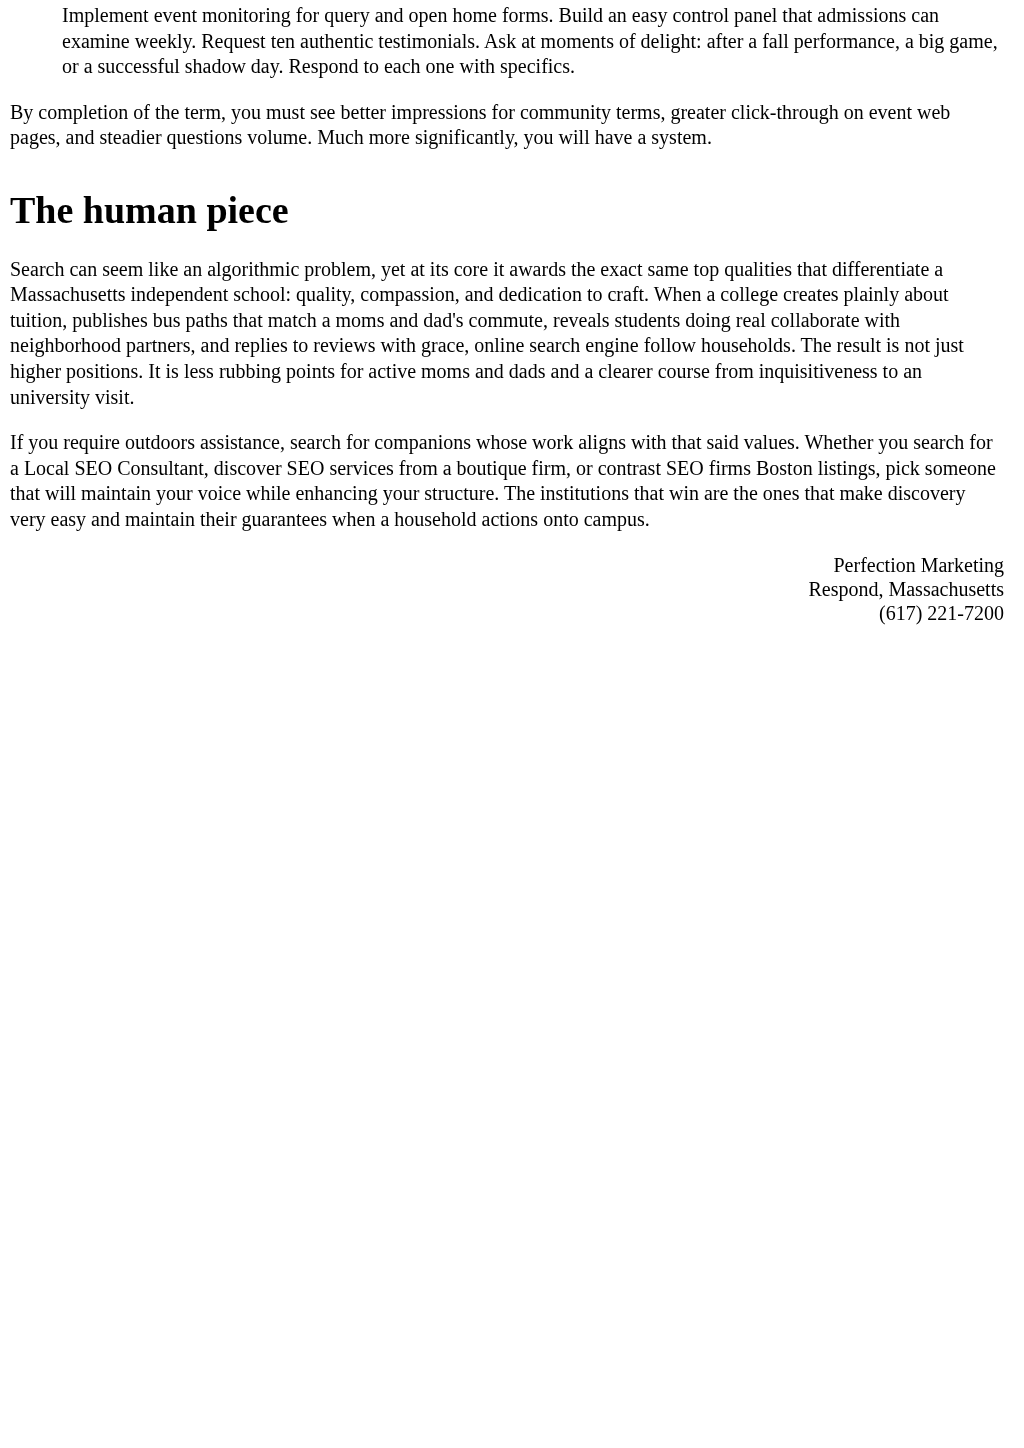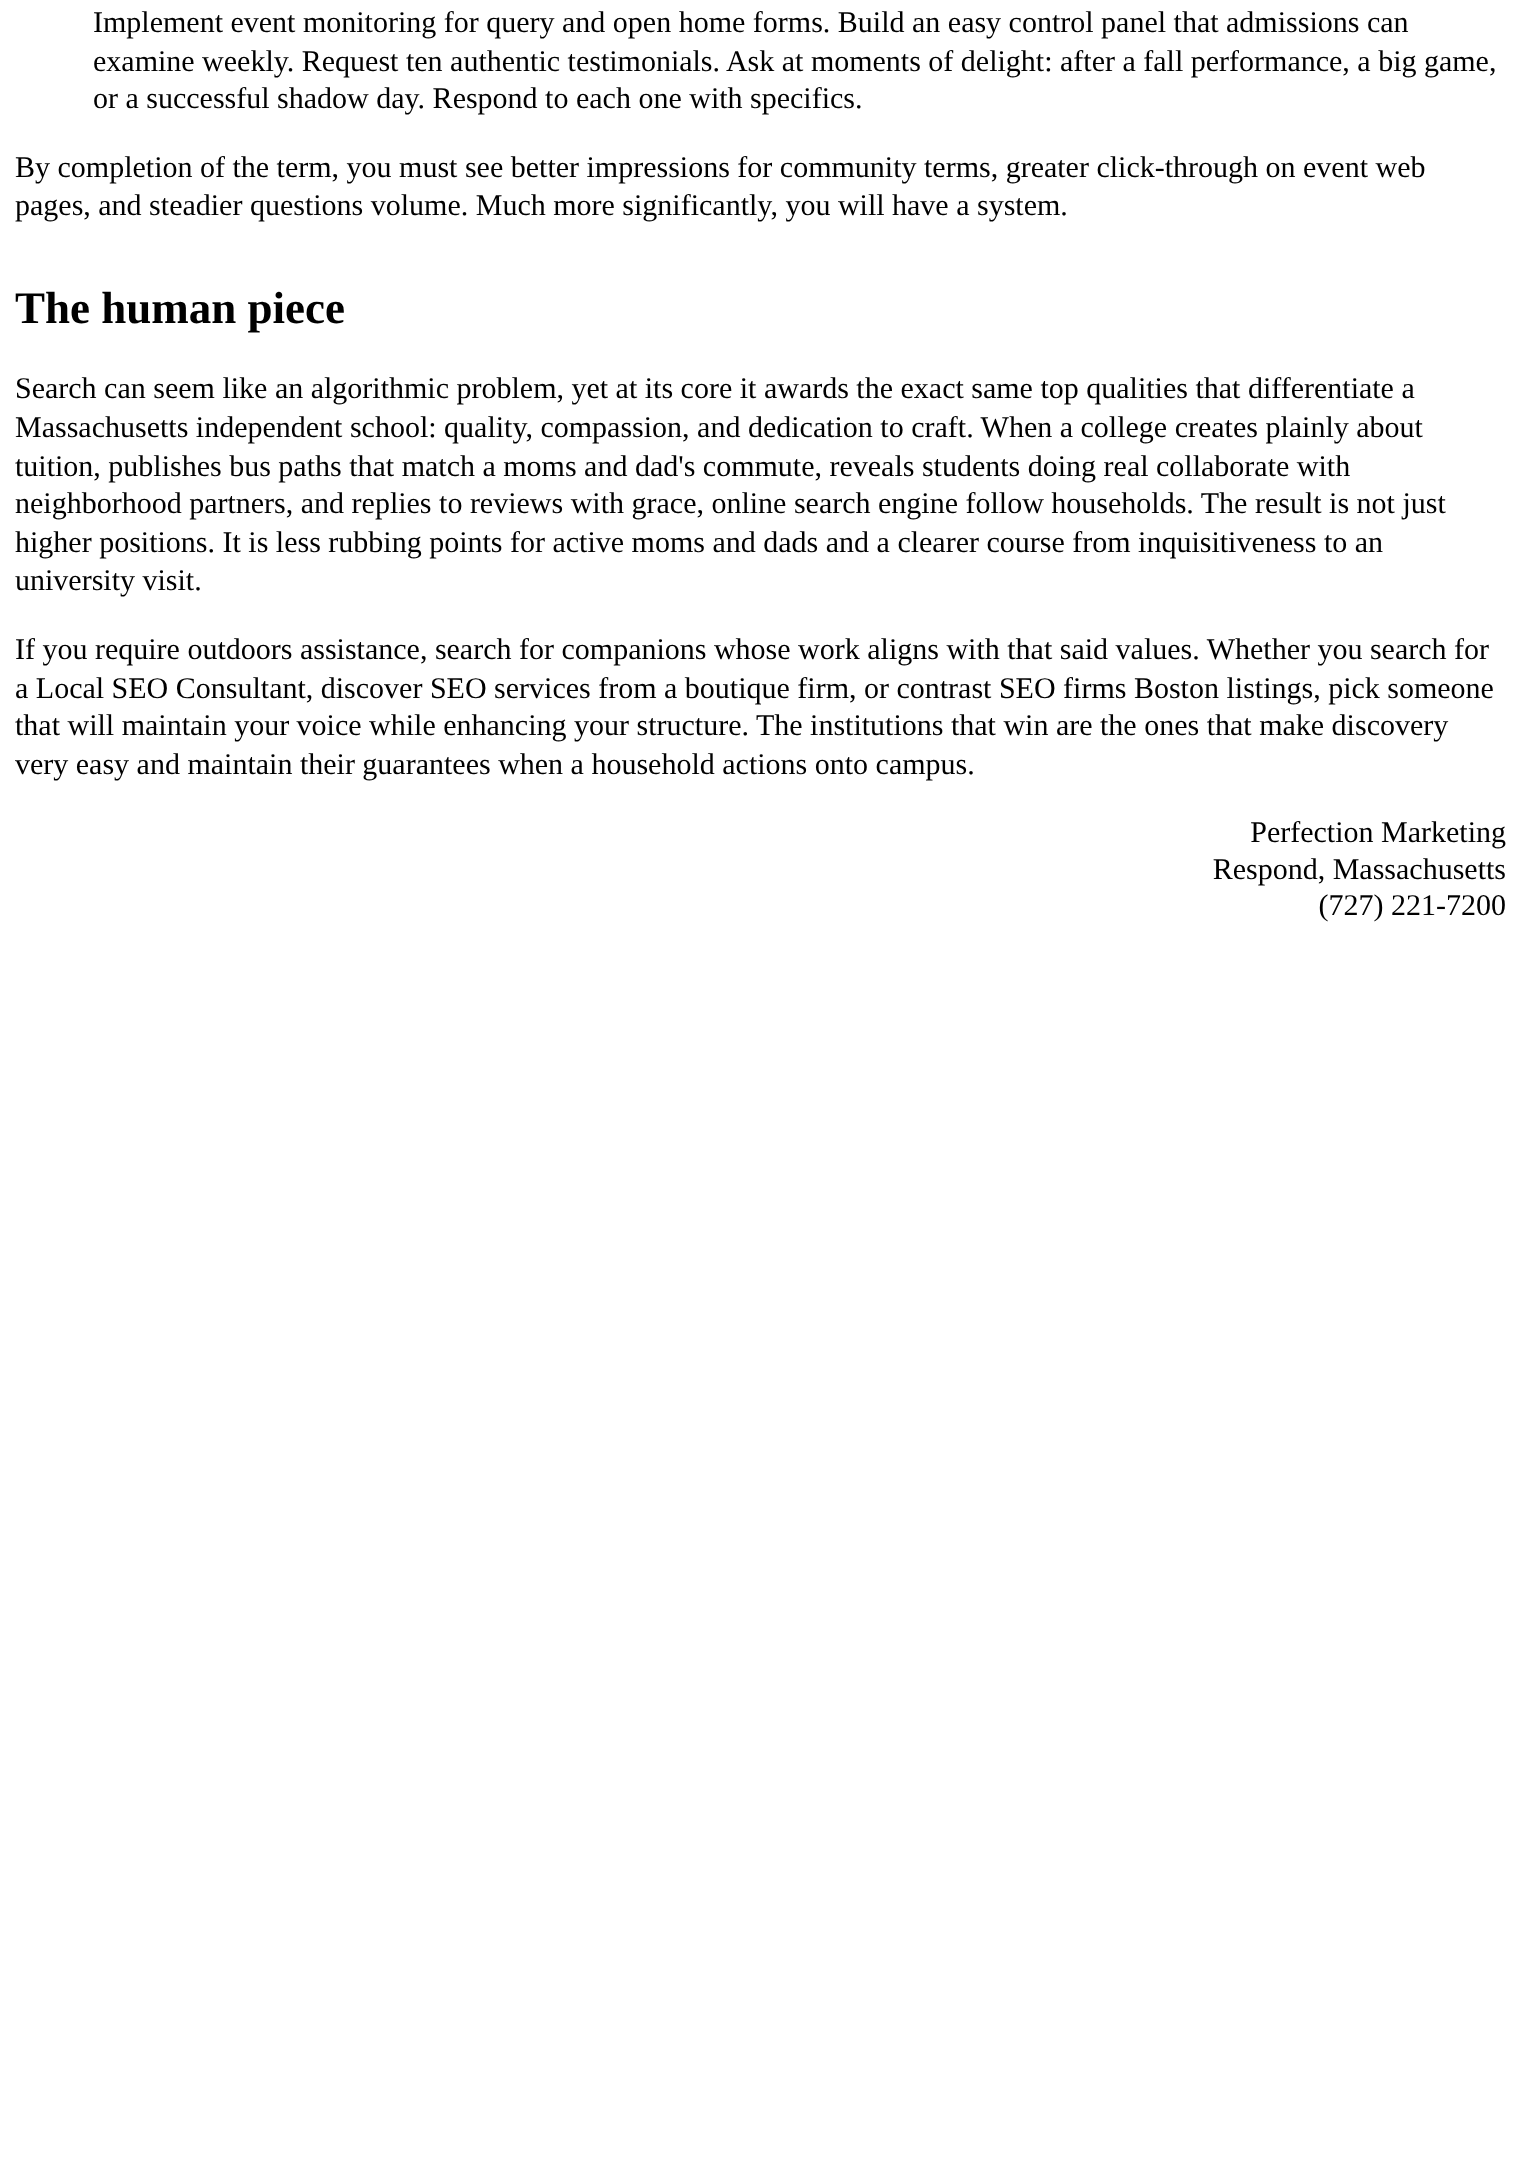--- a/index.html
+++ b/index.html
@@ -22,21 +22,21 @@
   .body-text {
     font-size: 20px;
     line-height: 1.28;
     margin: 20px 0;
   }
   .indented-paragraph {
     margin-top: 0;
     margin-left: 52px;
   }
   .section-heading {
-    font-size: 30px;
+    font-size: 38px;
     font-weight: bold;
     line-height: 1.15;
     margin: 38px 0 24px 0;
   }
   .contact-block {
     font-size: 20px;
     line-height: 1.22;
     margin: 20px 0;
   }
   .contact-line {
@@ -55,16 +55,16 @@
 
   <h1 class="section-heading">The human piece</h1>
 
   <p class="body-text">Search can seem like an algorithmic problem, yet at its core it awards the exact same top qualities that differentiate a Massachusetts independent school: quality, compassion, and dedication to craft. When a college creates plainly about tuition, publishes bus paths that match a moms and dad's commute, reveals students doing real collaborate with neighborhood partners, and replies to reviews with grace, online search engine follow households. The result is not just higher positions. It is less rubbing points for active moms and dads and a clearer course from inquisitiveness to an university visit.</p>
 
   <p class="body-text">If you require outdoors assistance, search for companions whose work aligns with that said values. Whether you search for a Local SEO Consultant, discover SEO services from a boutique firm, or contrast SEO firms Boston listings, pick someone that will maintain your voice while enhancing your structure. The institutions that win are the ones that make discovery very easy and maintain their guarantees when a household actions onto campus.</p>
 
   <p class="contact-block">
     <span class="contact-line">Perfection Marketing</span>
     <span class="contact-line">Respond, Massachusetts</span>
-    <span class="contact-line">(727) 221-7200</span>
+    <span class="contact-line">(617) 221-7200</span>
   </p>
 
 </div>
 
 </body></html>

